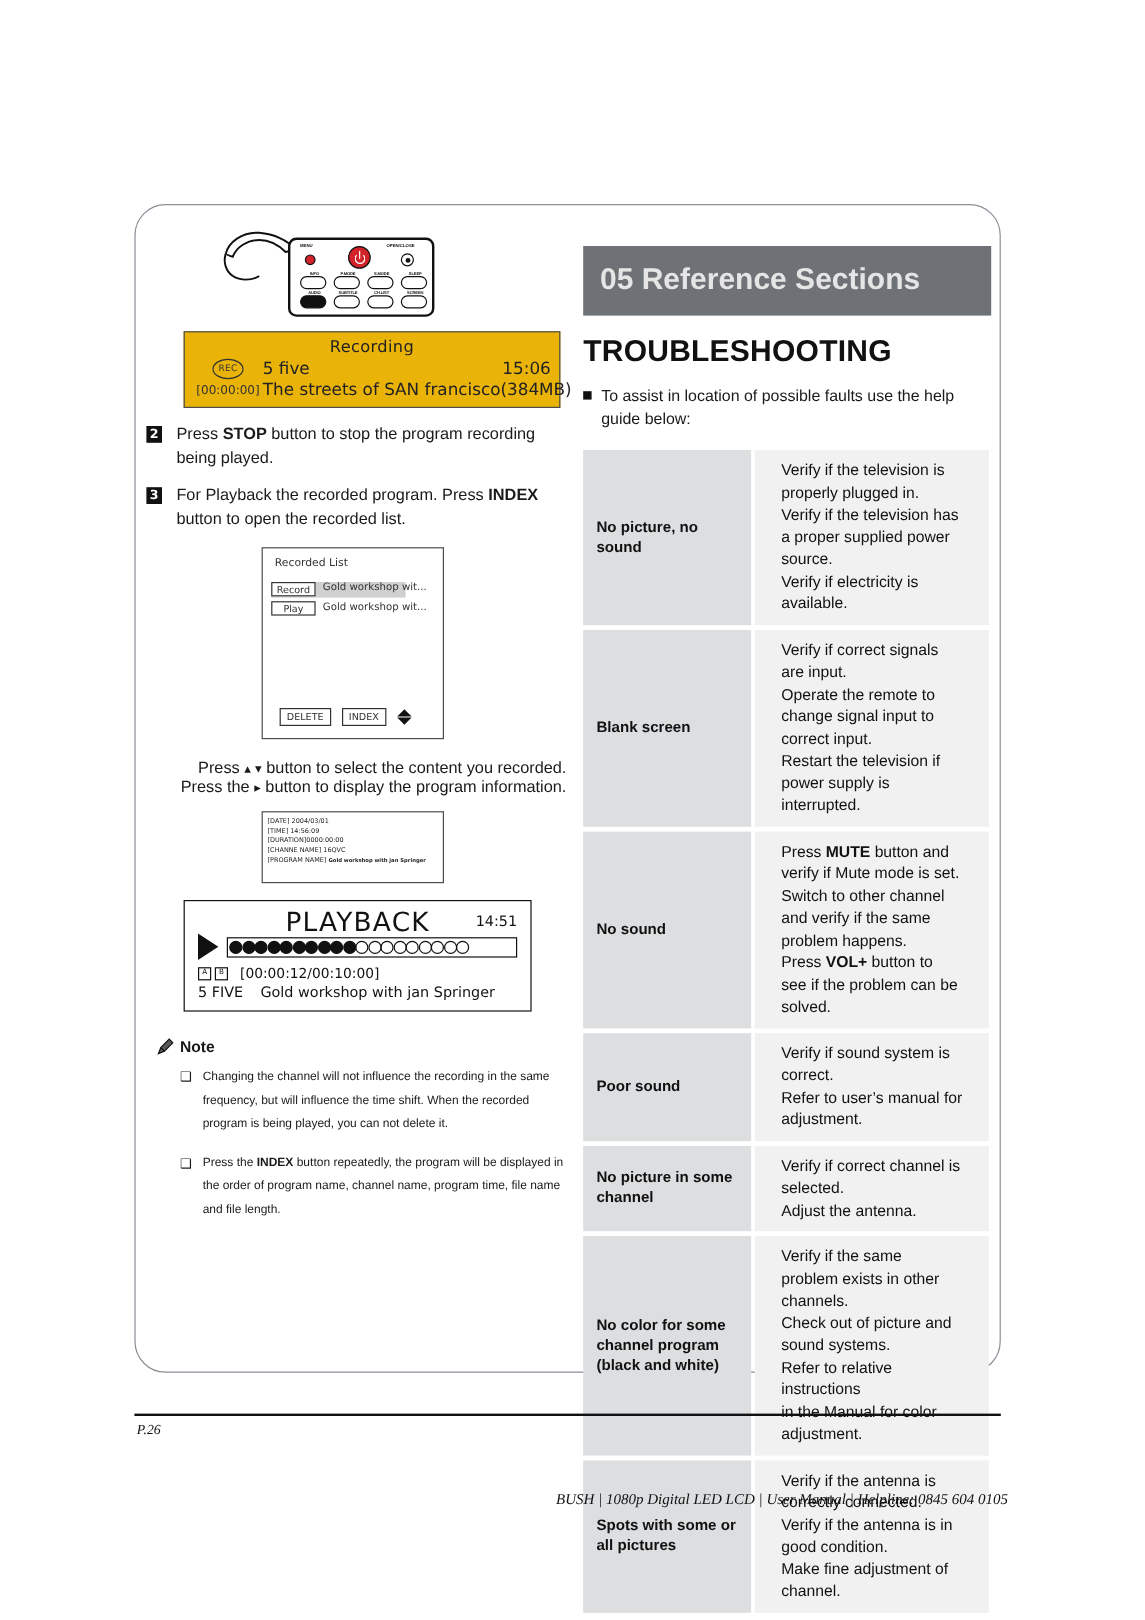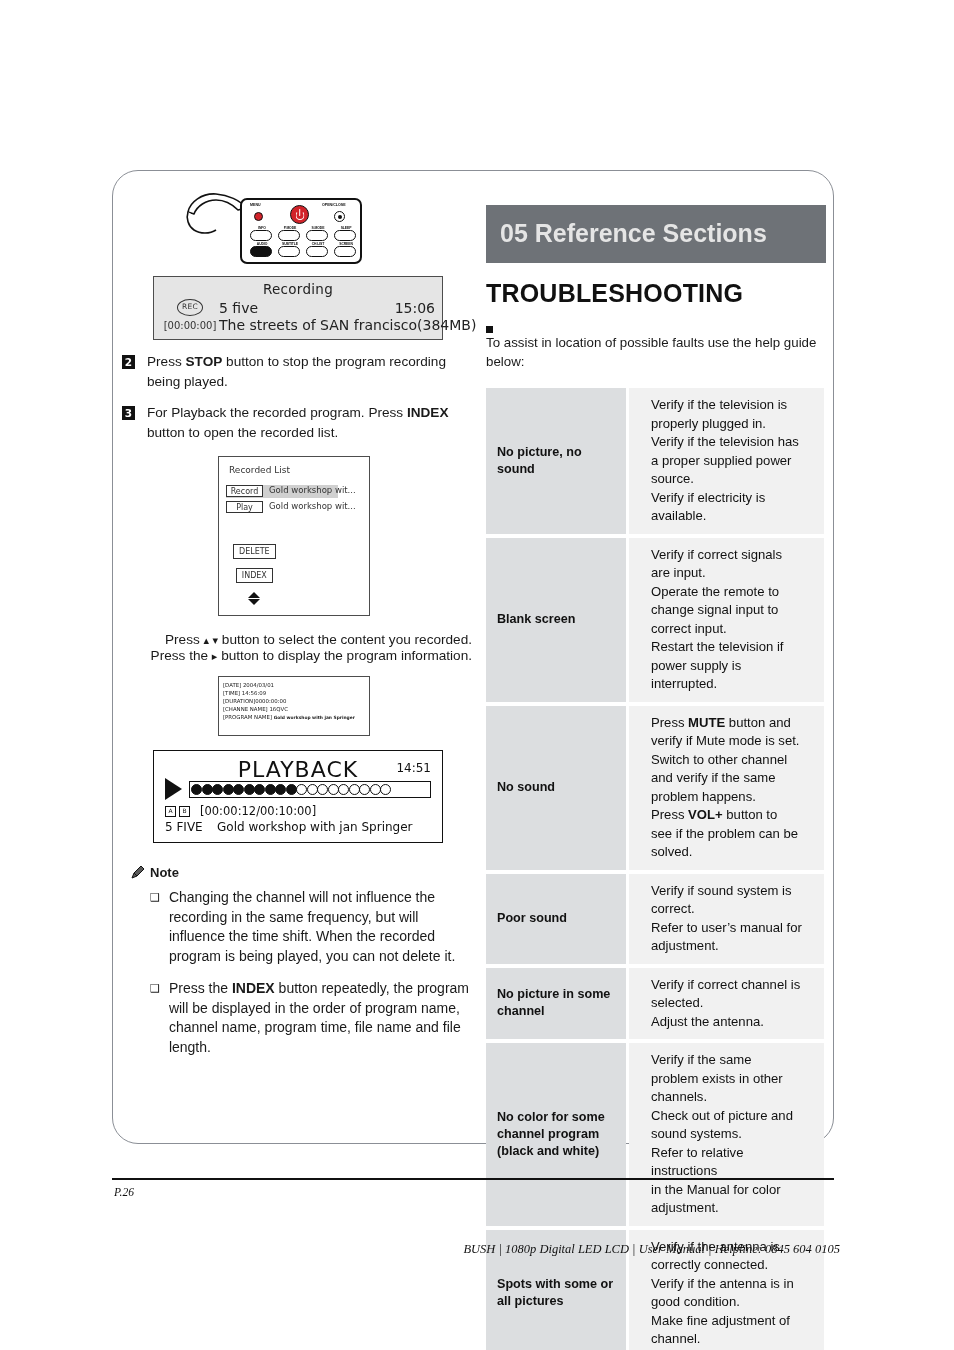--- a/index.html
+++ b/index.html
@@ -151,22 +151,22 @@
   .hand-svg {
     position: absolute;
     left: -34px;
     top: 0px;
   }
 
   
   .osd-recording {
     margin-top: 4px;
     margin-left: 31px;
-    width: 290px;
-    background: #e5e5e5;
+    width: 314px;
+    background: #eab308;
     border: 1.4px solid #4d4d4d;
     box-sizing: border-box;
     padding: 4px 7px 6px 7px;
     font-family: "DejaVu Sans", sans-serif;
   }
   .osd-rec-title {
     text-align: center;
     font-size: 13.5px;
     color: #222;
     letter-spacing: 0.3px;
@@ -272,21 +272,20 @@
     font-size: 8.5px;
     color: #333;
     white-space: nowrap;
   }
   .reclist-footer {
     position: absolute;
     left: 14px; bottom: 10px;
     display: flex;
     align-items: center;
     gap: 9px;
-    flex-direction: column;
   }
   .reclist-btn {
     border: 1.2px solid #333;
     background: #fff;
     font-size: 8px;
     color: #333;
     padding: 1px 5px;
     line-height: 11px;
   }
   .diamond-icon {
@@ -427,21 +426,21 @@
     margin-bottom: 13px;
   }
   .note-bullet {
     flex: 0 0 auto;
     font-size: 11px;
     margin-right: 9px;
     line-height: 19.5px;
     font-family: "DejaVu Sans", sans-serif;
   }
   .note-text {
-    font-size: 14px;
+    font-size: 10px;
     line-height: 19.5px;
   }
   .note-text b { font-weight: bold; }
 
   
   .section-banner {
     background: #6e7277;
     color: #e5e5e5;
     font-size: 25px;
     font-weight: bold;
@@ -452,21 +451,20 @@
   .section-title {
     font-size: 25px;
     font-weight: bold;
     color: #111;
     margin: 16px 0 0 0;
     letter-spacing: 0.2px;
   }
   .intro-row {
     display: flex;
     margin: 12px 0 0 0;
-    flex-direction: column;
   }
   .sq-bullet {
     flex: 0 0 auto;
     width: 7px; height: 7px;
     background: #111;
     margin: 6px 8px 0 0;
   }
   .intro-text {
     font-size: 13.3px;
     line-height: 19px;

